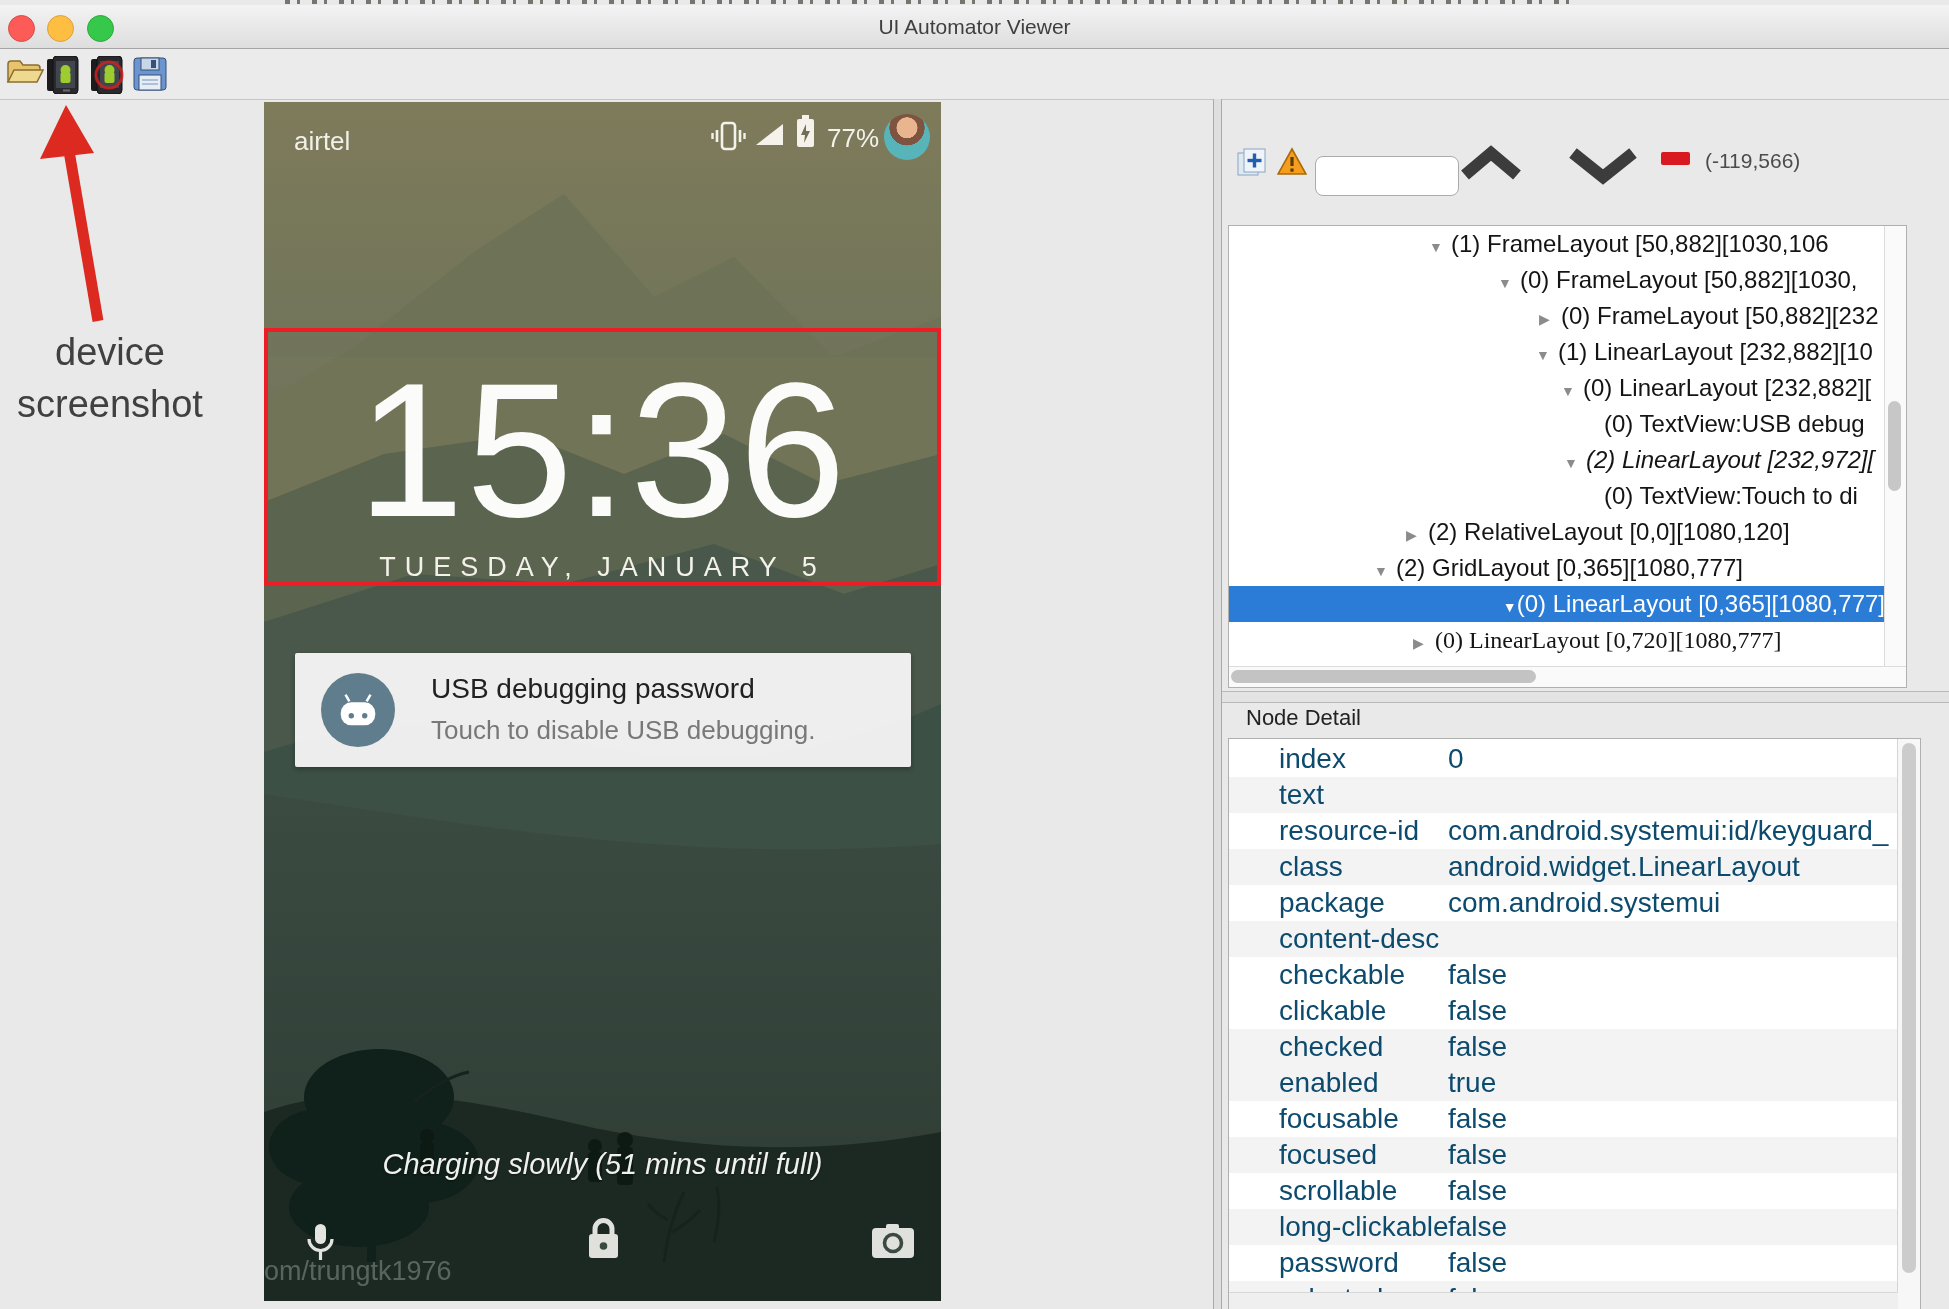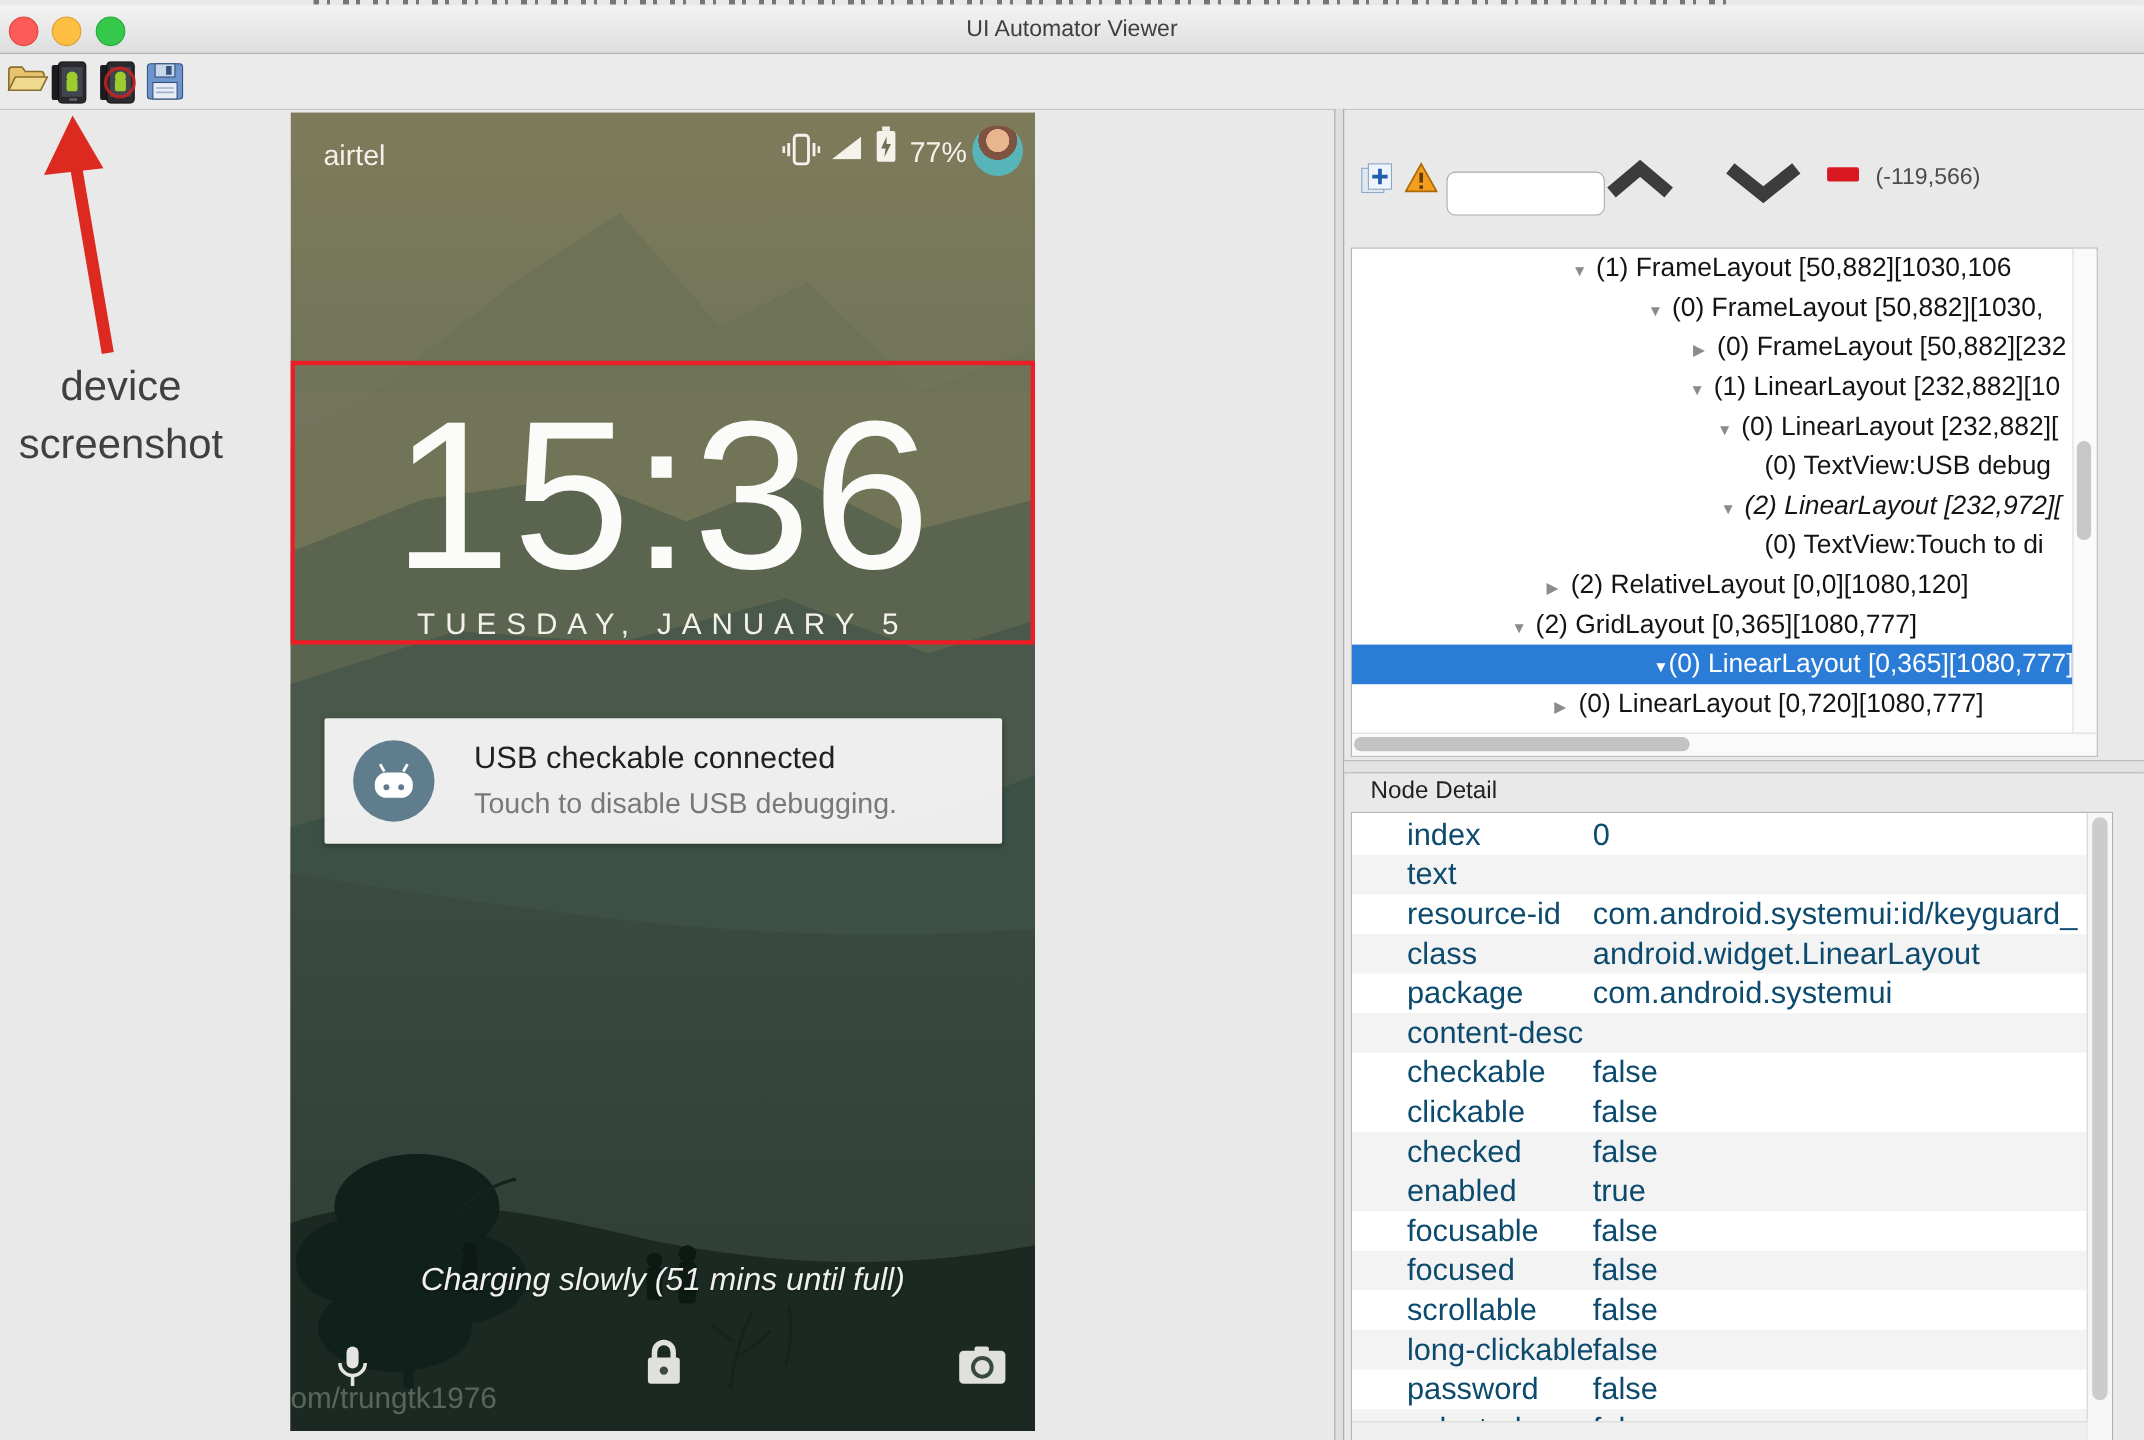--- a/index.html
+++ b/index.html
@@ -220,21 +220,21 @@
   <div class="notif">
     <div class="notif-circle">
       <svg width="46" height="36" viewBox="0 0 48 36">
         <rect x="6" y="10" width="36" height="24" rx="11" fill="#fff"></rect>
         <line x1="15" y1="9" x2="11" y2="2" stroke="#fff" stroke-width="2.6"></line>
         <line x1="33" y1="9" x2="37" y2="2" stroke="#fff" stroke-width="2.6"></line>
         <circle cx="17" cy="24" r="2.8" fill="#5f7d8c"></circle>
         <circle cx="31" cy="24" r="2.8" fill="#5f7d8c"></circle>
       </svg>
     </div>
-    <div class="notif-title">USB checkable connected</div>
+    <div class="notif-title">USB debugging password</div>
     <div class="notif-body">Touch to disable USB debugging.</div>
   </div>
 
   <div class="charging">Charging slowly (51 mins until full)</div>
 
   <svg class="ph-icon" style="left:38px;top:1118px;" width="36" height="50" viewBox="0 0 36 50">
     <rect x="13" y="4" width="11" height="20" rx="5.5" fill="#e4e4e0"></rect>
     <path d="M7 19 a11.5 11.5 0 0 0 23 0" fill="none" stroke="#e4e4e0" stroke-width="3.2"></path>
     <line x1="18.5" y1="31" x2="18.5" y2="40" stroke="#e4e4e0" stroke-width="3.2"></line>
   </svg>
@@ -289,21 +289,21 @@
         <div class="tree-row" style="padding-left: 269px;"><span class="expander">▼</span><span>(0) FrameLayout [50,882][1030,</span></div>
         <div class="tree-row" style="padding-left: 310px;"><span class="expander">▶</span><span>(0) FrameLayout [50,882][232</span></div>
         <div class="tree-row" style="padding-left: 307px;"><span class="expander">▼</span><span>(1) LinearLayout [232,882][10</span></div>
         <div class="tree-row" style="padding-left: 332px;"><span class="expander">▼</span><span>(0) LinearLayout [232,882][</span></div>
         <div class="tree-row" style="padding-left: 375px;"><span class="expander" style="width: 0px;"></span><span>(0) TextView:USB debug</span></div>
         <div class="tree-row" style="padding-left: 335px; font-style: italic;"><span class="expander">▼</span><span>(2) LinearLayout [232,972][</span></div>
         <div class="tree-row" style="padding-left: 375px;"><span class="expander" style="width: 0px;"></span><span>(0) TextView:Touch to di</span></div>
         <div class="tree-row" style="padding-left: 177px;"><span class="expander">▶</span><span>(2) RelativeLayout [0,0][1080,120]</span></div>
         <div class="tree-row" style="padding-left: 145px;"><span class="expander">▼</span><span>(2) GridLayout [0,365][1080,777]</span></div>
         <div class="tree-row selected" style="padding-left: 72px; text-align: right;"><span class="expander">▼</span><span>(0) LinearLayout [0,365][1080,777]</span></div>
-        <div class="tree-row" style="padding-left: 184px;"><span class="expander">▶</span><span>(0) LinearLayout [0,720][1080,777]</span></div>
+        <div class="tree-row" style="padding-left: 184px; font-family: Liberation Serif, serif;"><span class="expander">▶</span><span>(0) LinearLayout [0,720][1080,777]</span></div>
       </div>
     <div class="vsb">
         <div class="vsb-thumb"></div>
       </div>
     <div class="hsb">
         <div class="hsb-thumb"></div>
       </div>
   </div>
 
   <div class="sash-h"></div>

